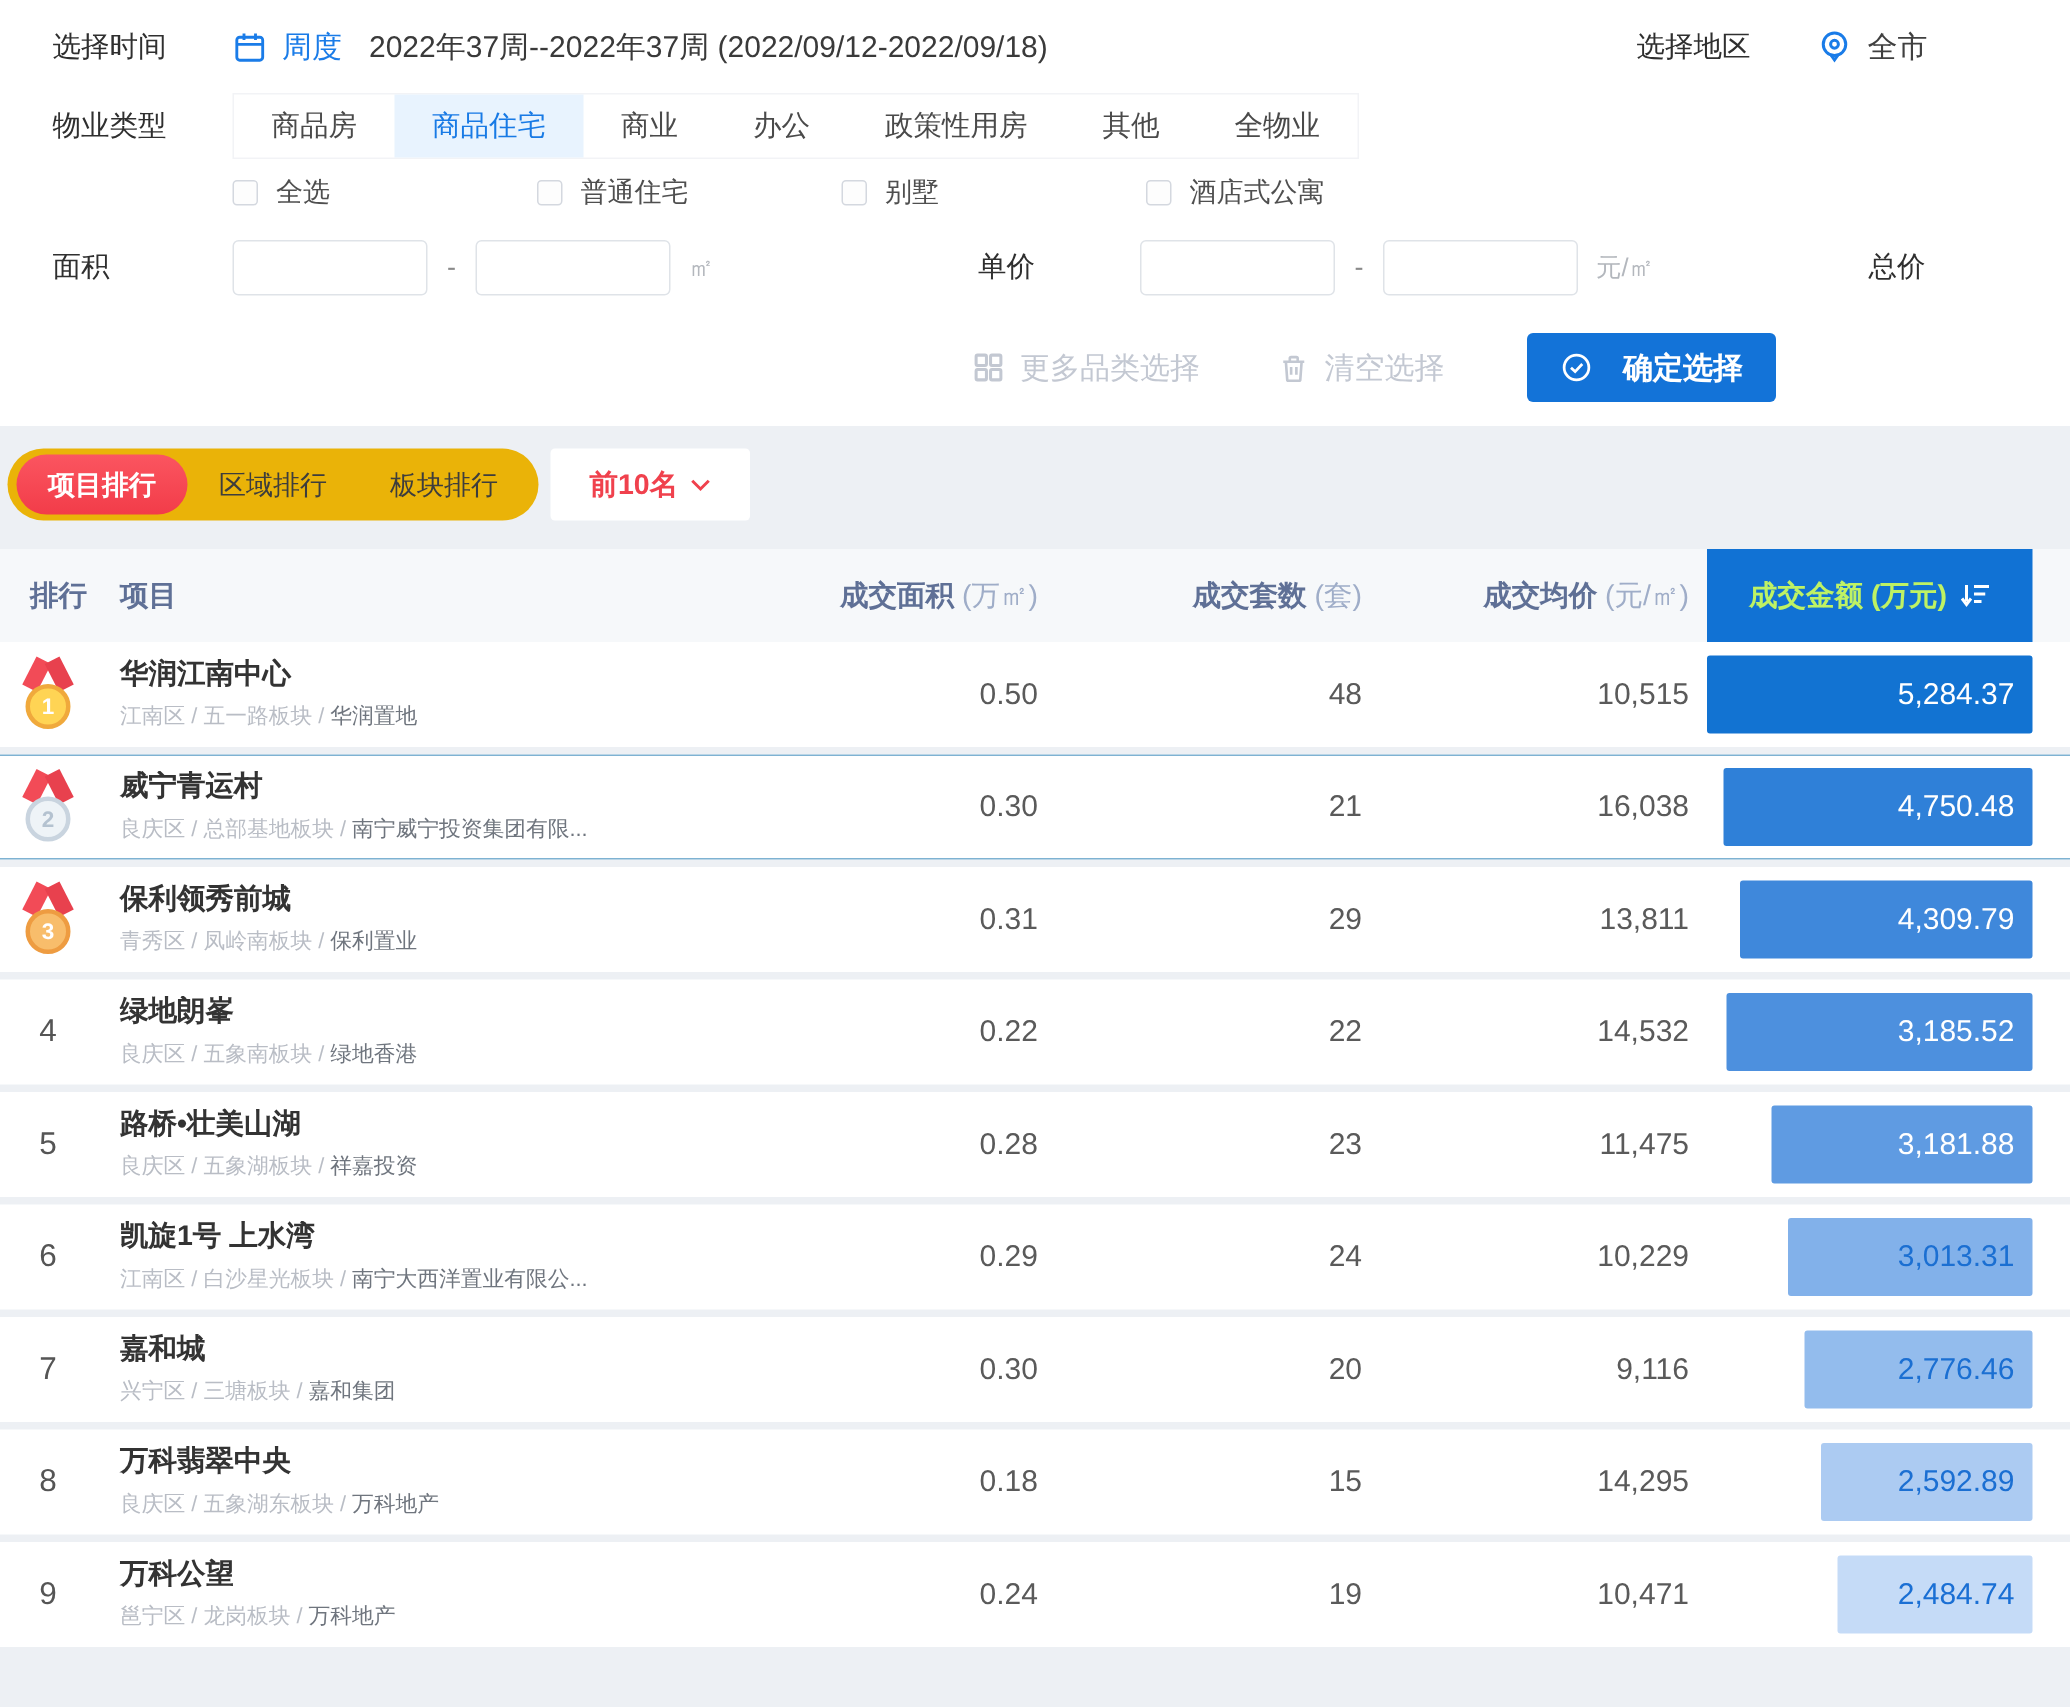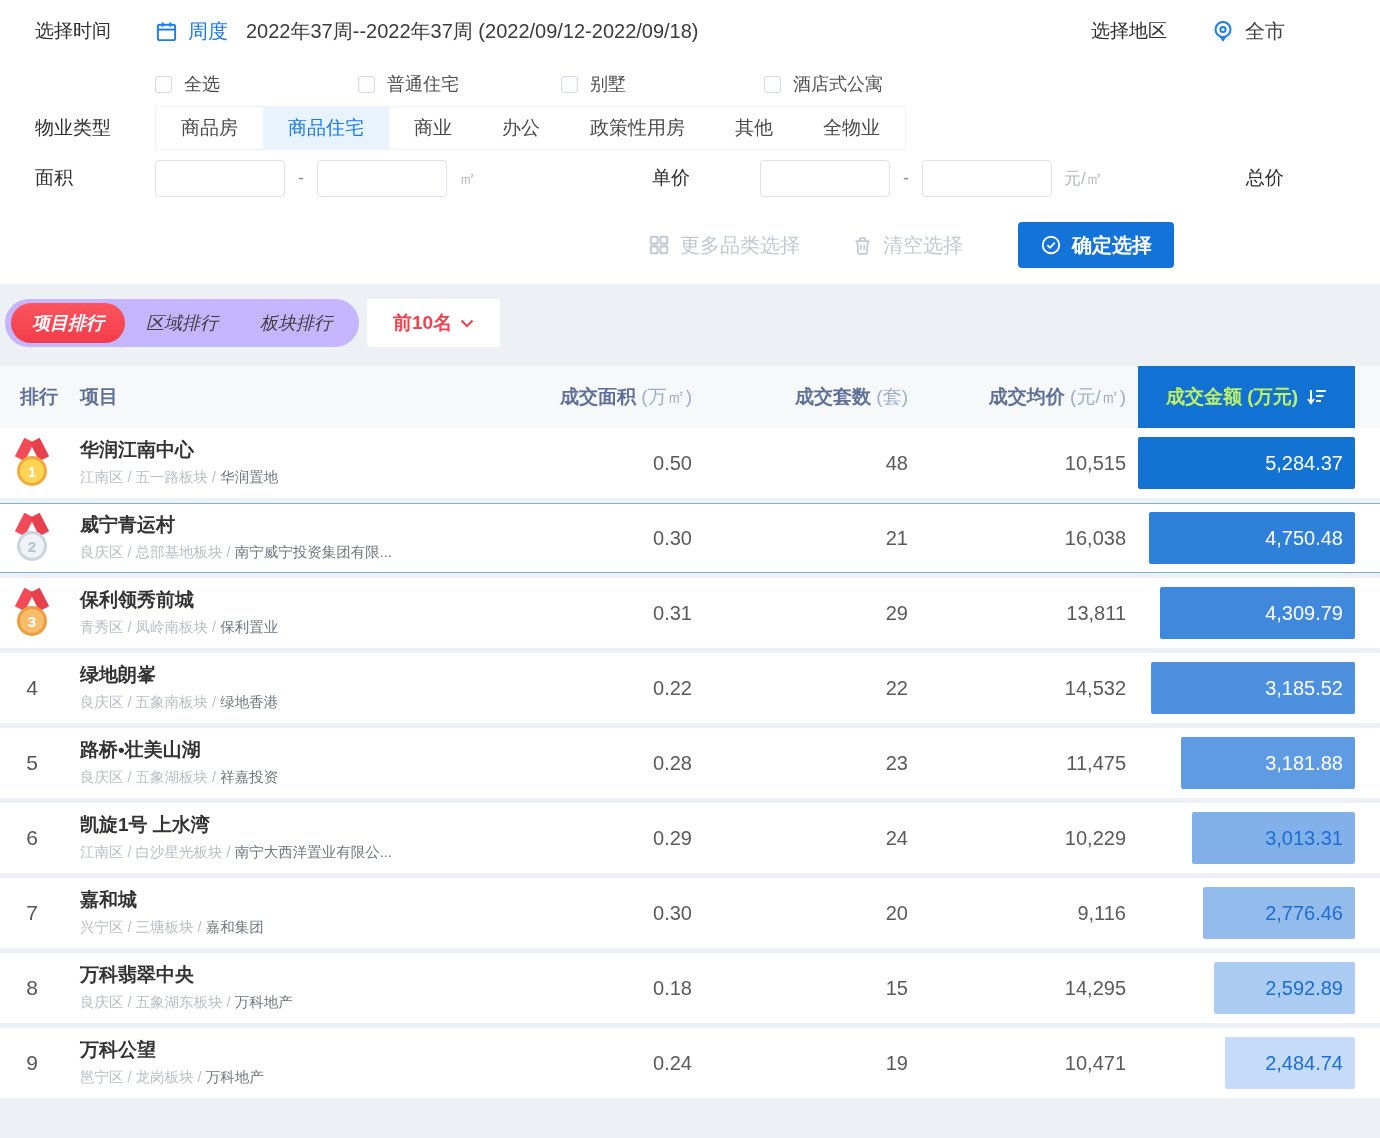--- a/index.html
+++ b/index.html
@@ -35,29 +35,29 @@
   .dash { width:32px; text-align:center; color:#8a8a8a; font-size:18px; }
   .unit { color:#b3b7bd; font-size:17px; margin-left:12px; }
   .mid-label { font-size:19px; color:#2f2f2f; margin-left:176px; margin-right:70px; }
   .total-label { font-size:19px; color:#2f2f2f; margin-left:143px; }
 
   .actions-row { height:78px; }
   .ghost-btn { display:flex; align-items:center; gap:10px; color:#c3c8d2; font-size:20px;
                background:none; border:none; cursor:pointer; font-family:inherit; }
   .ghost-more { margin-left:613px; }
   .ghost-clear { margin-left:52px; }
-  .primary-btn { margin-left:55px; height:46px; padding:0 22px; display:flex; align-items:center; gap:10px;
+  .primary-btn { margin-left:55px; height:46px; padding:0 22px; display:flex; align-items:center; gap:20px;
                  background:#1373d8; color:#fff; font-size:20px; font-weight:bold; border:none;
                  border-radius:4px; cursor:pointer; font-family:inherit; }
 
   
   .rank-section { background:#edf0f4; padding-top:15px; height:856px; }
   .rtabs-row { display:flex; align-items:center; height:48px; margin-left:5px; }
-  .pill-group { display:inline-flex; align-items:center; background:#c4b5fd; border-radius:26px;
-                padding:4px 6px; height:48px;font-style:italic; }
+  .pill-group { display:inline-flex; align-items:center; background:#eab308; border-radius:26px;
+                padding:4px 6px; height:48px; }
   .rtab { padding:0 21px; height:40px; display:flex; align-items:center; font-size:18px;
           color:#3d3d3d; border-radius:20px; cursor:pointer; }
   .rtab.selected { background:linear-gradient(180deg,#fb5560,#f23c49); color:#fff; font-weight:bold; }
   .top-select { margin-left:8px; background:#fff; border-radius:3px; height:48px; padding:0 26px;
                 display:flex; align-items:center; gap:8px; color:#f0414d; font-size:19px;
                 font-weight:bold; cursor:pointer; }
 
   .grid-cols { display:grid; grid-template-columns:64px 440px 190px 216px 218px 252px; }
   .thead { margin-top:19px; height:62px; background:#f6f8fa; align-items:center; }
   .th { font-size:19px; font-weight:bold; color:#5f7096; }
@@ -122,50 +122,50 @@
         <svg width="24" height="24" viewBox="0 0 24 24" fill="none" stroke="#1a7ce8" stroke-width="2">
           <circle cx="12" cy="10.5" r="7.5"></circle>
           <circle cx="12" cy="10.5" r="2.6"></circle>
           <path d="M9.5 17.5 L12 21 L14.5 17.5"></path>
         </svg>
       </span>
       <span class="region-value">全市</span>
     </span>
   </div>
 
-  <div class="frow check-row">
-    <span class="chk-item">
-      <span class="chk-box"></span>
-      <span class="chk-label">全选</span>
-    </span>
-    <span class="chk-item">
-      <span class="chk-box"></span>
-      <span class="chk-label">普通住宅</span>
-    </span>
-    <span class="chk-item">
-      <span class="chk-box"></span>
-      <span class="chk-label">别墅</span>
-    </span>
-    <span class="chk-item">
-      <span class="chk-box"></span>
-      <span class="chk-label">酒店式公寓</span>
-    </span>
-  </div>
-
   <div class="frow type-row">
     <span class="flabel" style="align-self:center">物业类型</span>
     <div class="ptabs">
       <div class="ptab">商品房</div>
       <div class="ptab selected">商品住宅</div>
       <div class="ptab">商业</div>
       <div class="ptab">办公</div>
       <div class="ptab">政策性用房</div>
       <div class="ptab">其他</div>
       <div class="ptab">全物业</div>
     </div>
+  </div>
+
+  <div class="frow check-row">
+    <span class="chk-item">
+      <span class="chk-box"></span>
+      <span class="chk-label">全选</span>
+    </span>
+    <span class="chk-item">
+      <span class="chk-box"></span>
+      <span class="chk-label">普通住宅</span>
+    </span>
+    <span class="chk-item">
+      <span class="chk-box"></span>
+      <span class="chk-label">别墅</span>
+    </span>
+    <span class="chk-item">
+      <span class="chk-box"></span>
+      <span class="chk-label">酒店式公寓</span>
+    </span>
   </div>
 
   <div class="frow range-row">
     <span class="flabel">面积</span>
     <input class="rinput" value="" style="">
     <span class="dash">-</span>
     <input class="rinput" value="" style="">
     <span class="unit">㎡</span>
     <span class="mid-label">单价</span>
     <input class="rinput" value="" style="">

